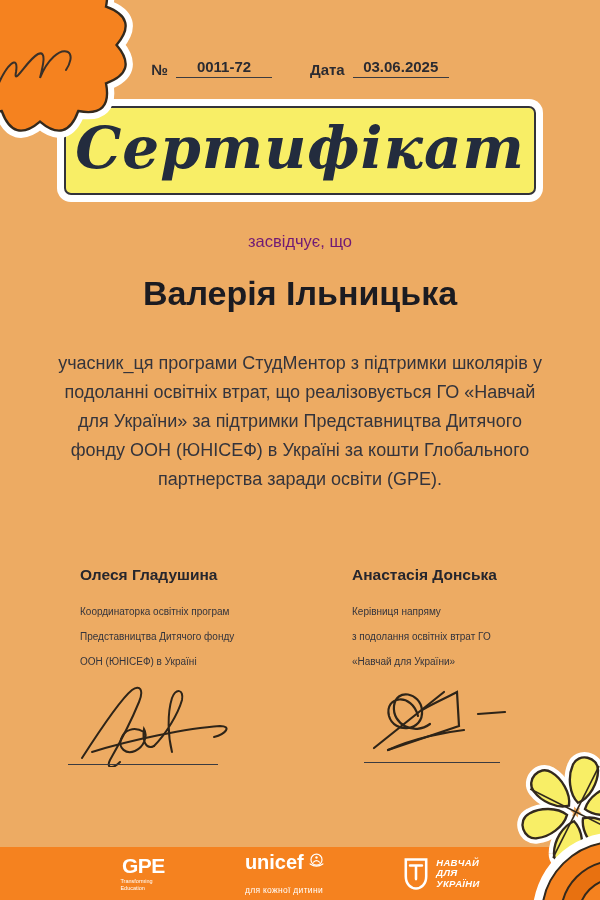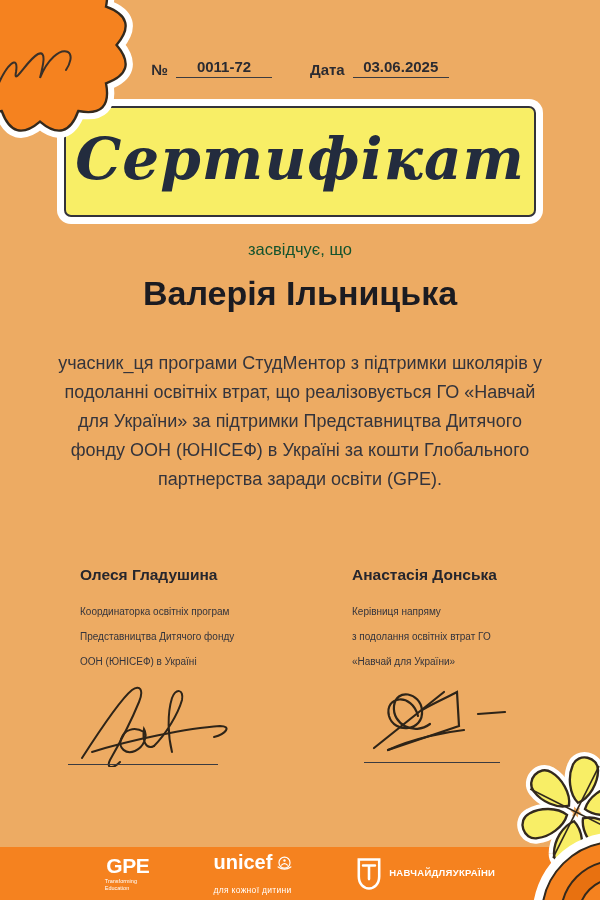--- a/index.html
+++ b/index.html
@@ -16,35 +16,35 @@
     display:flex; justify-content:center; align-items:flex-end; gap:38px;
     font-size:15px; font-weight:bold; color:#2b2b31;
   }
   .meta-group { display:flex; align-items:flex-end; gap:8px; }
   .meta-value {
     display:inline-block; min-width:96px; text-align:center;
     border-bottom:1.5px solid #3b3b40; padding:0 8px 2px 8px;
   }
   
   .title-frame {
-    position:absolute; left:57px; top:99px; width:486px; height:125px;
+    position:absolute; left:57px; top:99px; width:486px; height:103px;
     background:#ffffff; border-radius:14px; padding:7px;
   }
   .title-box {
     width:100%; height:100%;
     background:#f8ee66; border:2px solid #33333a; border-radius:7px;
     display:flex; align-items:center; justify-content:center;
   }
   .title-text {
     font-family:"DejaVu Serif", serif; font-style:italic; font-weight:600;
     font-size:58px; color:#232c3e; letter-spacing:1px; padding-bottom:6px;
   }
   .subtitle {
-    position:absolute; top:240px; left:0; width:100%;
-    text-align:center; font-size:16.5px; color:#14532d;
+    position:absolute; top:232px; left:0; width:100%;
+    text-align:center; font-size:16.5px; color:#701a75;
   }
   .recipient {
     position:absolute; top:274px; left:0; width:100%;
     text-align:center; font-size:34px; font-weight:bold; color:#1b1b21;
   }
   .body-text {
     position:absolute; top:349px; left:50%; transform:translateX(-50%);
     width:500px; text-align:center;
     font-size:18px; line-height:29px; color:#34343c;
   }
@@ -64,24 +64,24 @@
   .footer-bar {
     position:absolute; left:0; bottom:0; width:600px; height:53px;
     background:#f5821f; color:#ffffff;
     display:flex; align-items:center; justify-content:space-evenly;
     padding:0 42px; z-index:2;
   }
   .logo { display:flex; align-items:center; gap:7px; }
   .gpe-word { font-size:21px; font-weight:bold; letter-spacing:-0.5px; line-height:1;text-align:center; }
   .gpe-tag  { font-size:5.5px; line-height:1.35; width:46px; margin-top:2px; }
   .unicef-col { display:flex; flex-direction:column; }
-  .unicef-row { display:flex; align-items:flex-end; gap:4px; }
+  .unicef-row { display:flex; align-items:flex-start; gap:4px; }
   .unicef-word { font-size:20px; font-weight:bold; letter-spacing:0; line-height:1; }
   .unicef-tag { font-size:8.5px; margin-top:13px; letter-spacing:0.3px; }
-  .stack { display:flex; flex-direction:row; font-weight:bold; }
+  .stack { display:flex; flex-direction:column; font-weight:bold;font-style:italic; }
   .stack.navchay { font-size:9.5px; line-height:10.5px; letter-spacing:0.3px; }
   .stack.sup     { font-size:10.5px; line-height:11.5px; letter-spacing:0.3px; }
   
   .deco { position:absolute; pointer-events:none; }
   .deco.blob   { left:-65px; top:-60px; z-index:3; }
   .deco.flower { left:516px; top:752px; z-index:3; }
   .deco.arcs   { right:0; bottom:0; z-index:3; }
 </style>
 </head>
 <body>

